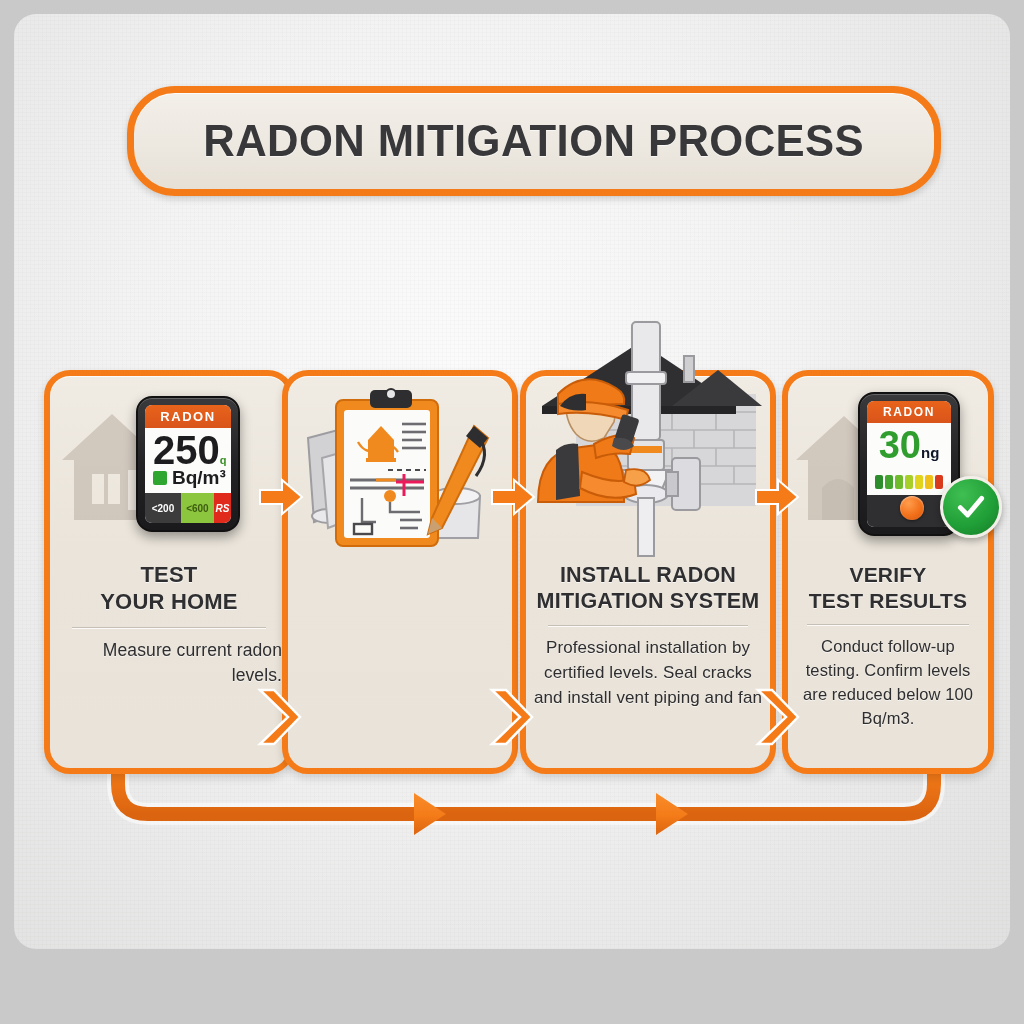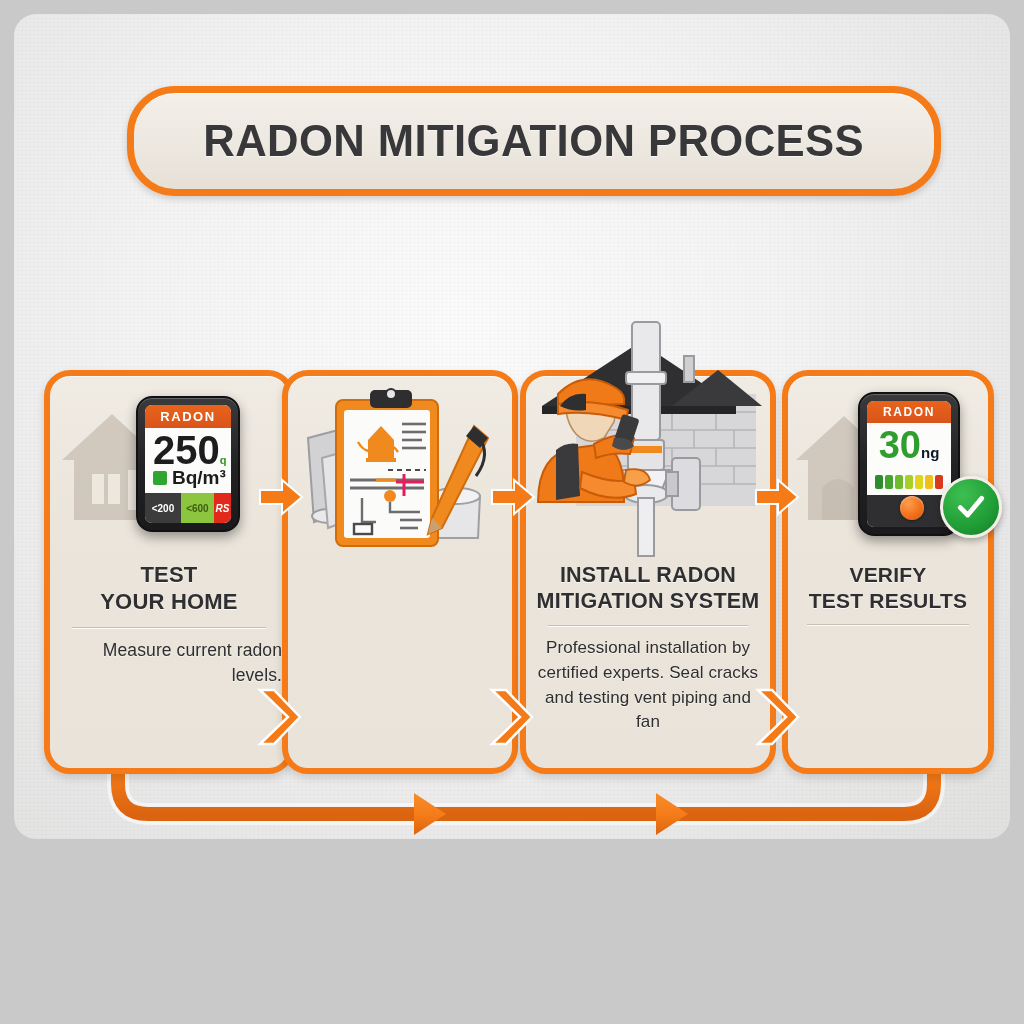--- a/index.html
+++ b/index.html
@@ -7,21 +7,21 @@
     width:1024px;height:1024px;overflow:hidden;
     background:#c9c9c9;
     font-family:"Liberation Sans", sans-serif;
   }
   .stage{
     position:absolute;inset:0;
     background:#c9c9c9;
     display:flex;align-items:center;justify-content:center;
   }
   .canvas{
-    position:absolute;left:14px;top:14px;width:996px;height:825px;
+    position:absolute;left:14px;top:14px;width:996px;height:935px;
     background:radial-gradient(ellipse at 45% 38%, #fbfbfb 0%, #f3f3f3 42%, #e7e7e7 78%, #e0e0e0 100%);
     border-radius:22px;
     overflow:hidden;
   }
   .canvas:after{
     content:"";position:absolute;inset:0;
     background-image:
       repeating-linear-gradient(0deg, rgba(140,130,120,.030) 0 1px, transparent 1px 4px),
       repeating-linear-gradient(90deg, rgba(140,130,120,.030) 0 1px, transparent 1px 4px);
     pointer-events:none;
@@ -350,21 +350,21 @@
               <path d="M92 118 q16 -2 20 8 q-10 8 -22 0 Z" fill="#4a4a4d"></path>
             </g>
           </svg>
         </div>
         <div class="ctext">
           <div class="ch">
             <div>INSTALL RADON</div>
             <div>MITIGATION SYSTEM</div>
           </div>
           <div class="divider"></div>
-          <div class="cb">Professional installation by certified experts. Seal cracks and testing vent piping and fan</div>
+          <div class="cb">Professional installation by certified levels. Seal cracks and install vent piping and fan</div>
         </div>
       </div>
 
       <div class="card c4">
         <div class="art">
           <svg class="house" style="left:4px;top:38px;width:104px;height:118px;" viewBox="0 0 104 118">
             <path d="M52 6 L100 50 L88 50 L88 110 L16 110 L16 50 L4 50 Z" fill="#b9ada0"></path>
             <path d="M30 78 q16 -18 32 0 l0 32 l-32 0 Z" fill="#a79b8e"></path>
           </svg>
           <div class="det" style="left:70px;top:20px;width:102px;height:144px;">
@@ -393,20 +393,21 @@
               <path d="M4 12.5 L9.5 18 L20 5.5" fill="none" stroke="#ffffff" stroke-width="3.6" stroke-linecap="round" stroke-linejoin="round"></path>
             </svg>
           </div>
         </div>
         <div class="ctext">
           <div class="ch">
             <div>VERIFY</div>
             <div>TEST RESULTS</div>
           </div>
           <div class="divider"></div>
+          <div class="cb">Conduct follow-up testing. Confirm levels are reduced below 100 Bq/m3.</div>
         </div>
       </div>
 
       <svg class="arrow-mid a1" viewBox="0 0 46 46">
         <path d="M2 16 L24 16 L24 6 L44 23 L24 40 L24 30 L2 30 Z" fill="#f47b18" stroke="#ffffff" stroke-width="2"></path>
       </svg>
       <svg class="arrow-mid a2" viewBox="0 0 46 46">
         <path d="M2 16 L24 16 L24 6 L44 23 L24 40 L24 30 L2 30 Z" fill="#f47b18" stroke="#ffffff" stroke-width="2"></path>
       </svg>
       <svg class="arrow-mid a3" viewBox="0 0 46 46">

